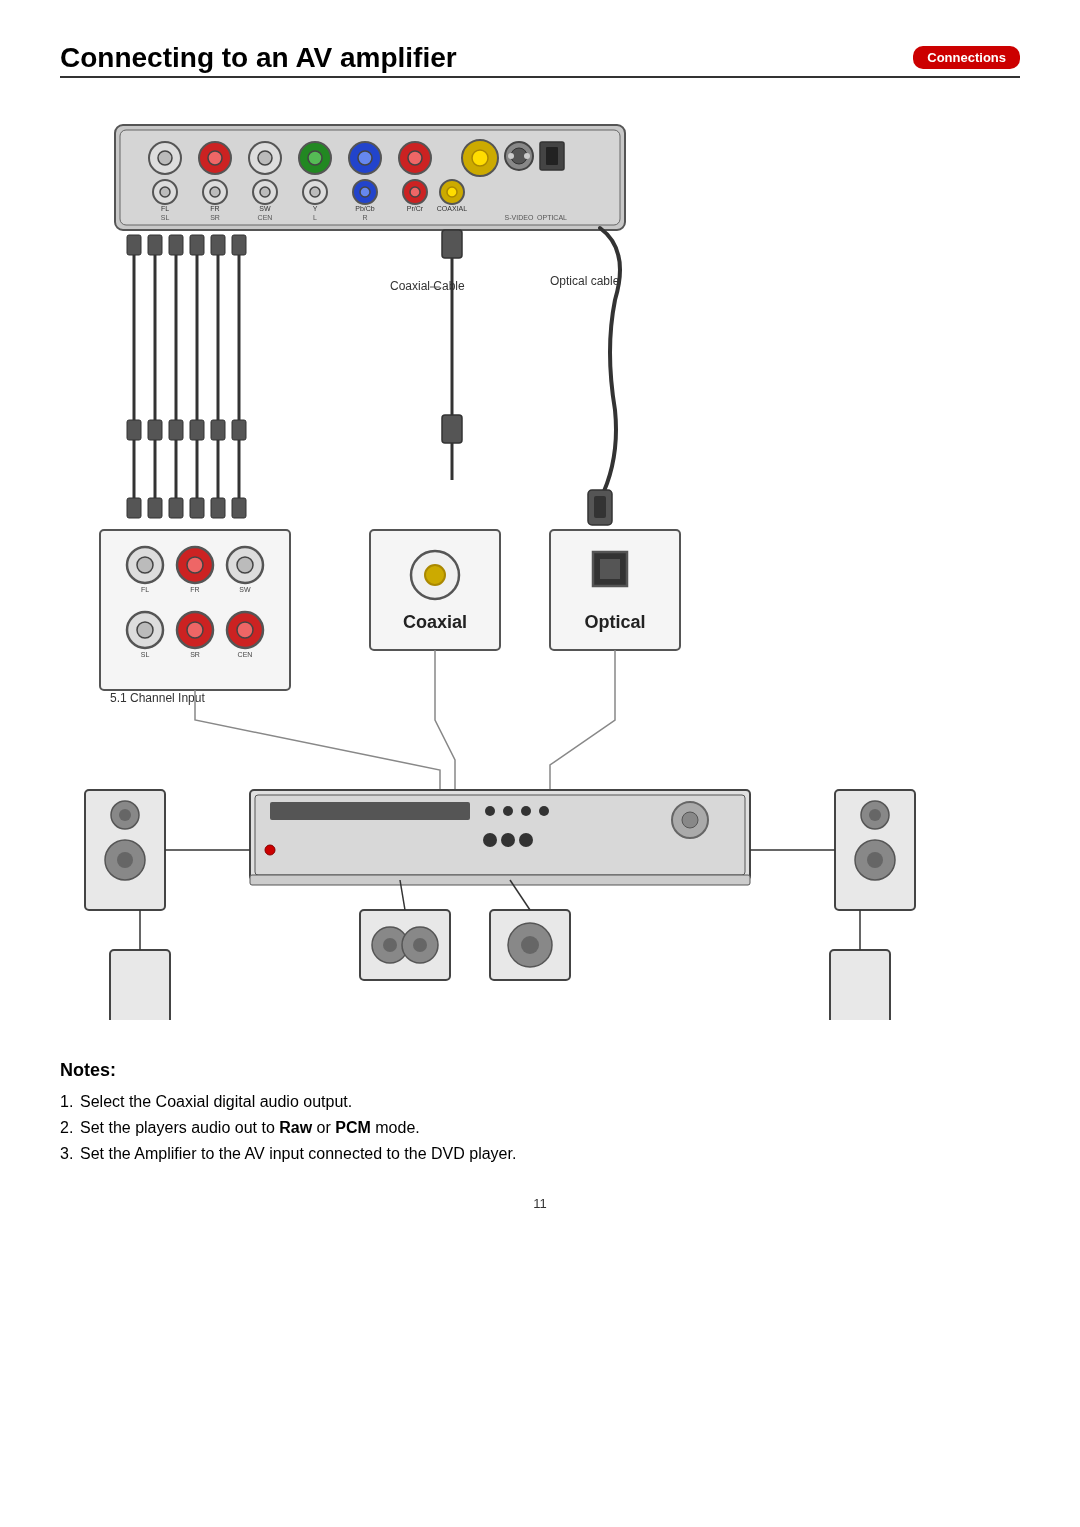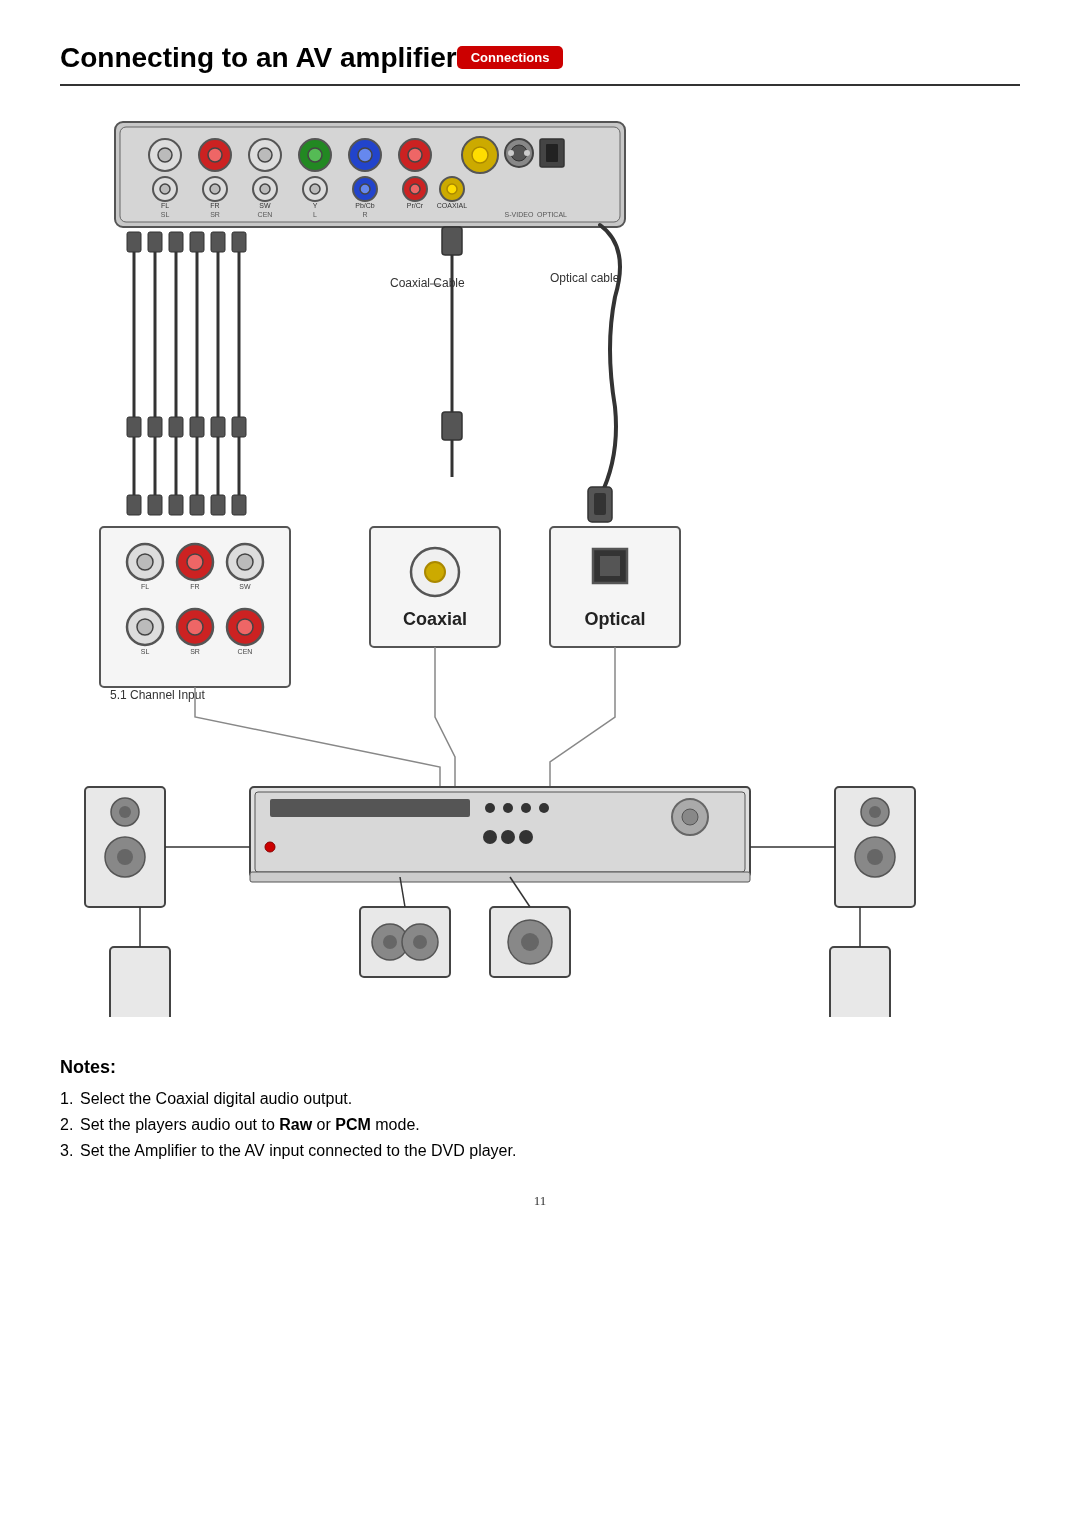--- a/index.html
+++ b/index.html
@@ -15,39 +15,40 @@
     .page-container {
       width: 1080px;
       min-height: 1527px;
       padding: 40px 60px 40px 60px;
       position: relative;
     }
 
     
     .header-area {
       display: flex;
+      justify-content: space-between;
       align-items: flex-start;
       border-bottom: 2px solid #333;
-      padding-bottom: 8px;
-      margin-bottom: 31px;
+      padding-bottom: 0;
+      margin-bottom: 42px;
     }
 
     .main-title {
       font-size: 28px;
       font-weight: bold;
       line-height: 1.3;
     }
 
     .connections-badge {
       background: #c00;
       color: #fff;
       font-size: 13px;
       font-weight: bold;
       padding: 4px 14px;
-      border-radius: 5px;
+      border-radius: 10px;
       white-space: nowrap;
       margin-top: 6px;
     }
 
     
     .diagram-area {
       position: relative;
       width: 100%;
       height: 900px;
       margin-bottom: 30px;
@@ -85,21 +86,20 @@
     .notes-list li:nth-child(1)::before { content: "1."; }
     .notes-list li:nth-child(2)::before { content: "2."; }
     .notes-list li:nth-child(3)::before { content: "3."; }
 
     
     .page-number {
       text-align: center;
       font-size: 13px;
       color: #333;
       margin-top: 30px;
-      font-family: Liberation Serif, serif;
     }
   </style>
 </head>
 <body>
 
 <div class="page-container">
 
   <div class="header-area">
     <div class="main-title">
       <span>Connecting to an AV amplifier</span><br>

